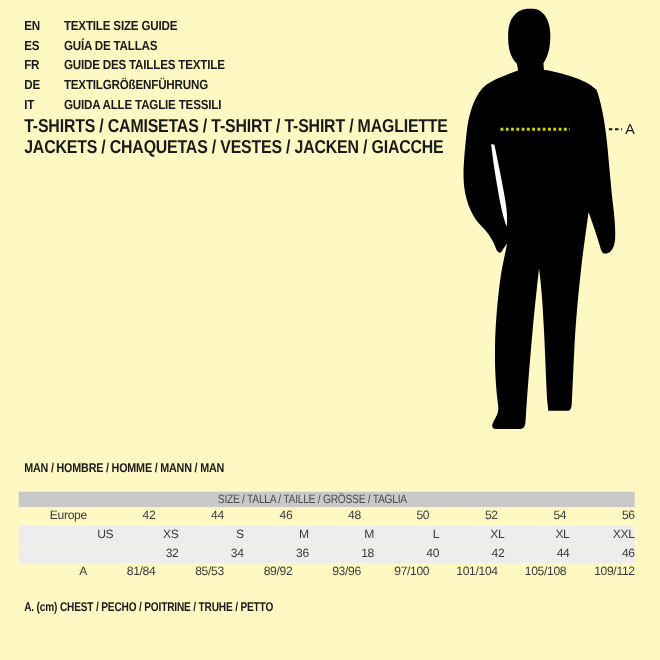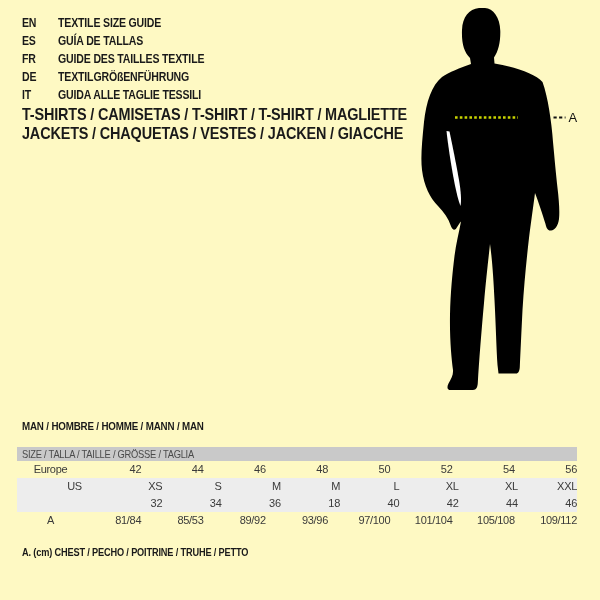--- a/index.html
+++ b/index.html
@@ -17,25 +17,25 @@
   .garments{position:absolute;left:22px;top:105px;font-size:17px;}
   .garment-line{height:19px;line-height:19px;}
 
   .figure{position:absolute;left:405px;top:0;}
 
   .section-title{position:absolute;left:22px;top:420px;font-size:11.5px;}
 
   .size-table{position:absolute;left:17px;top:447px;width:560px;
               font-size:11px;color:#3a3a3a;letter-spacing:-.3px;}
   .t-header{height:14px;line-height:14px;background:#c9c9c9;color:#4a4a4a;
-            padding-left:5px;white-space:nowrap;}
+            padding-left:5px;white-space:nowrap;text-align:center;}
   .t-row{display:grid;grid-template-columns:62px repeat(8,1fr);
          height:17px;line-height:17px;}
   .t-row.shaded{background:#ededed;padding-left:24px;}
-  .t-label{padding-left:5px;text-align:center;}
+  .t-label{padding-left:5px;text-align:right;}
   .t-cell{text-align:right;}
 
   .footnote{position:absolute;left:22px;top:546px;font-size:11.5px;}
 </style>
 </head>
 <body>
 
 <div class="page">
 
   <div class="lang">

